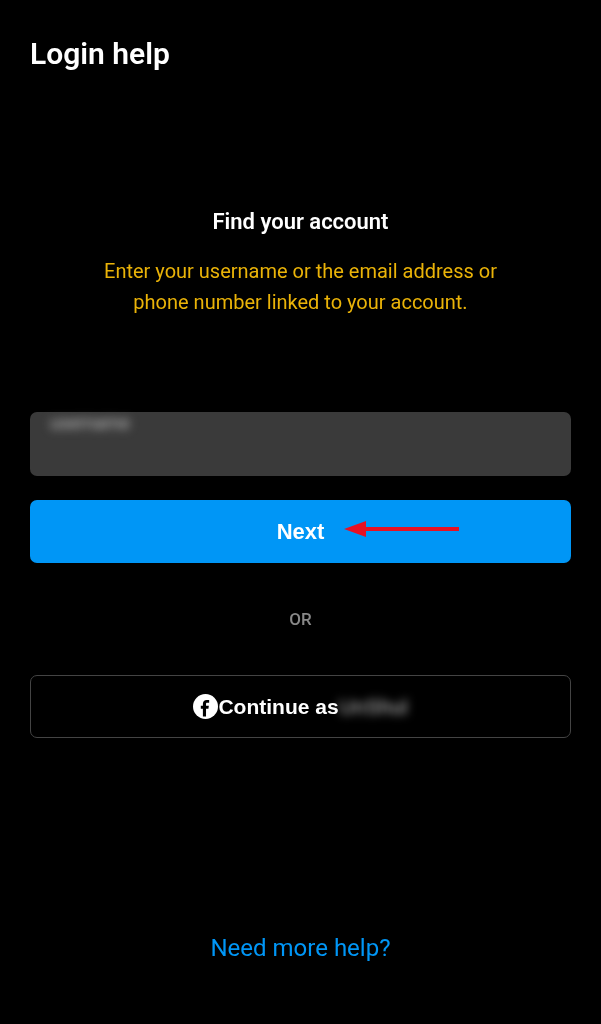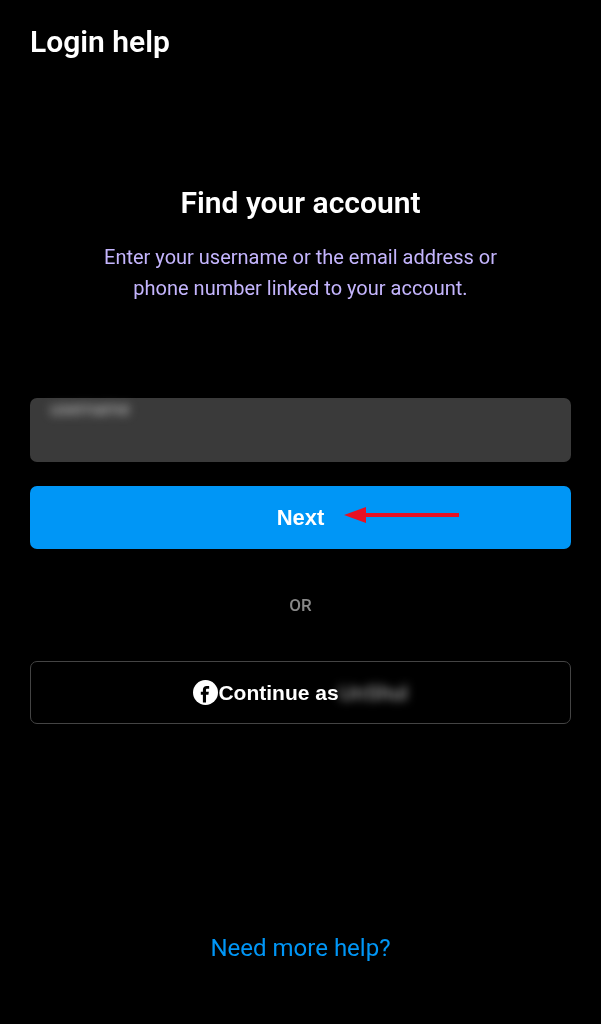--- a/index.html
+++ b/index.html
@@ -10,43 +10,43 @@
     body {
       width: 601px;
       height: 1024px;
       background: #000000;
       font-family: -apple-system, BlinkMacSystemFont, 'Segoe UI', Roboto, Helvetica, Arial, sans-serif;
       color: #ffffff;
       position: relative;
       overflow: hidden;
     }
     .header {
-      padding: 24px 30px;
+      padding: 36px 30px;
     }
     .header-title {
       font-size: 30px;
       font-weight: 600;
       color: #ffffff;
     }
     .content {
       padding: 0 30px;
       display: flex;
       flex-direction: column;
       align-items: center;
     }
     .main-heading {
-      font-size: 30px;
+      font-size: 22px;
       font-weight: 600;
       color: #ffffff;
       margin-top: 102px;
       text-align: center;
     }
     .subheading {
       font-size: 20px;
-      color: #c4b5fd;
+      color: #eab308;
       text-align: center;
       margin-top: 22px;
       line-height: 1.55;
       max-width: 420px;
     }
     .input-field {
       width: 100%;
       height: 64px;
       background: #3a3a3a;
       border: none;

